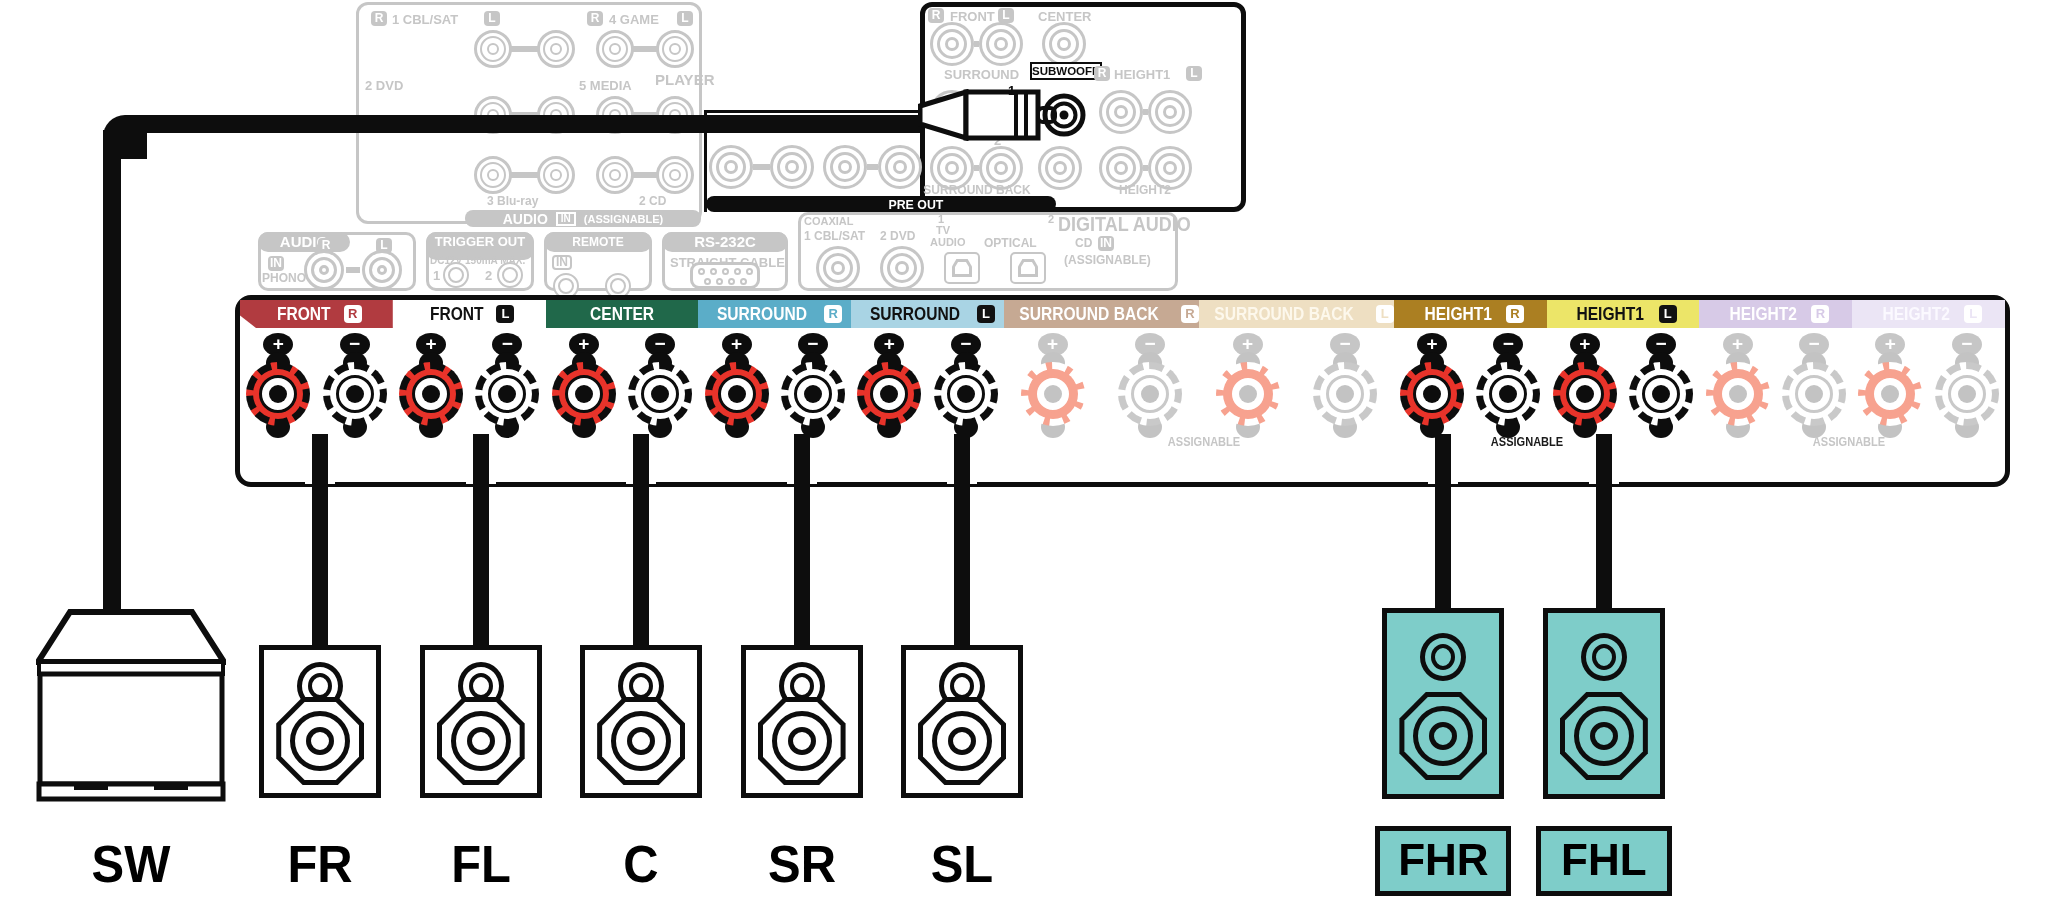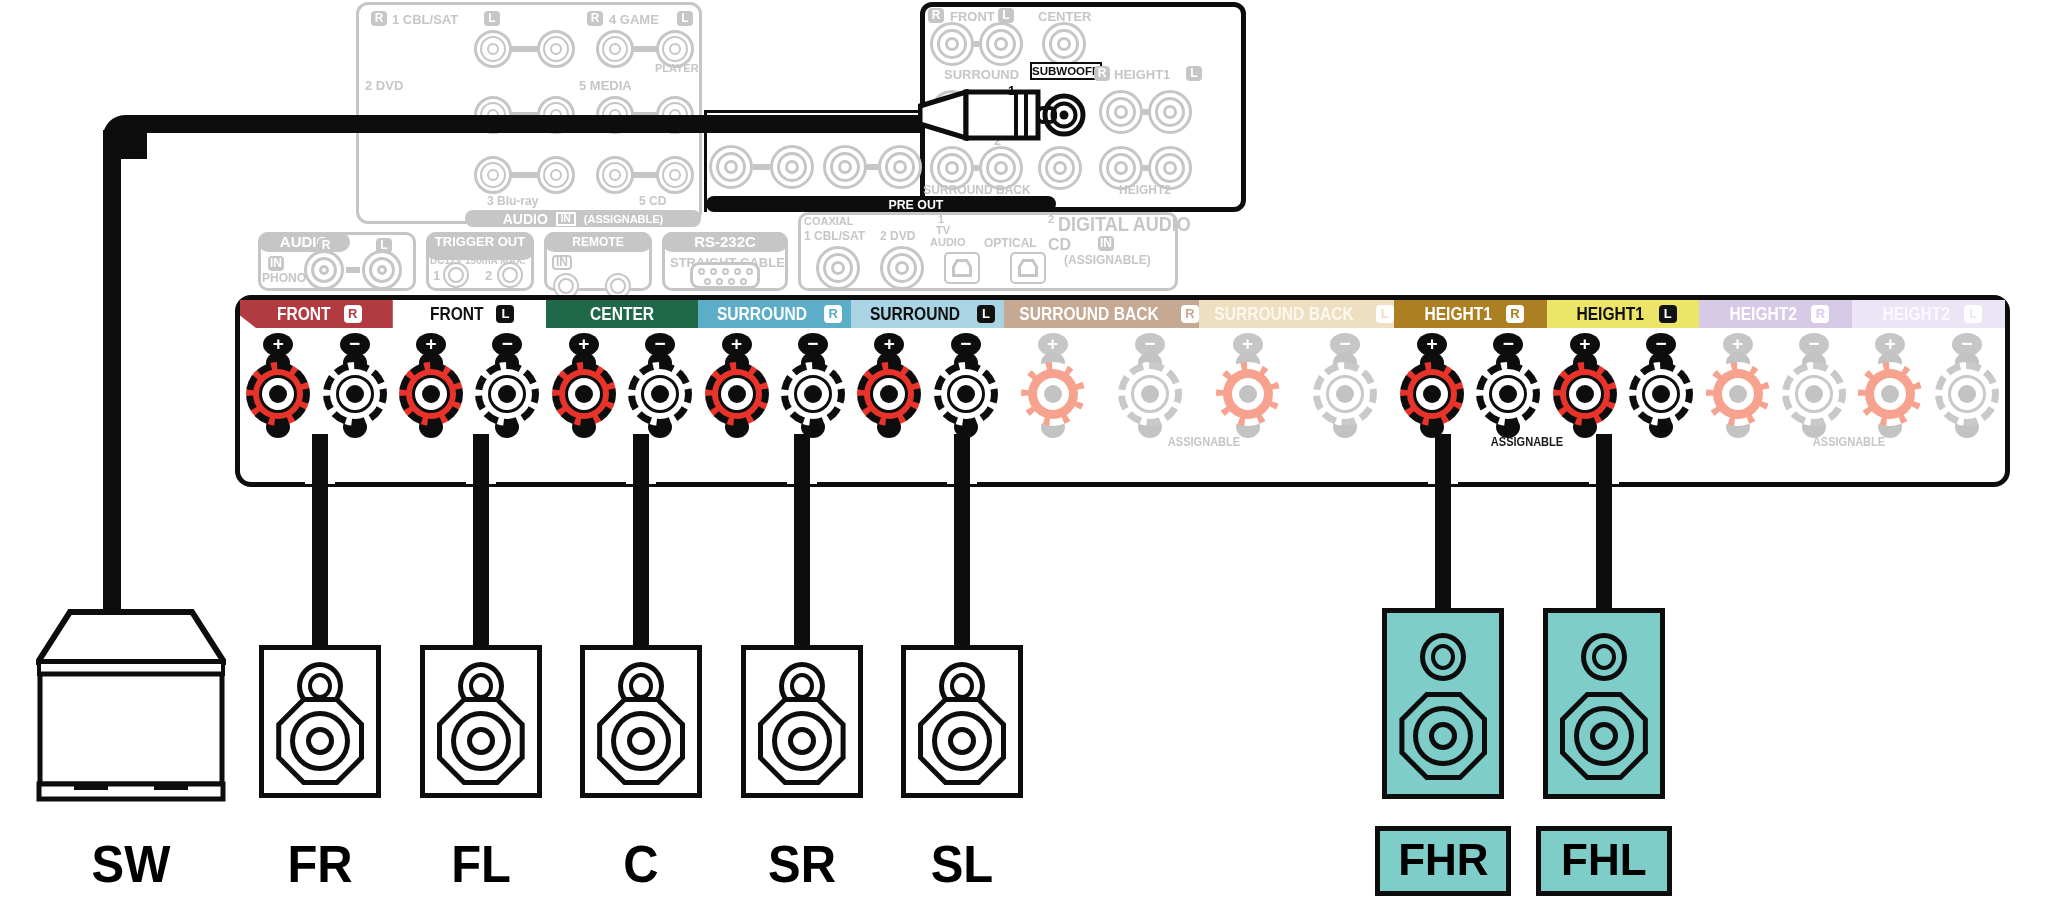--- a/index.html
+++ b/index.html
@@ -114,38 +114,38 @@
 
     <div class="rjack s38" style="left:115px;top:25px;"></div>
     <div class="rjack s38" style="left:178px;top:25px;"></div>
     <div class="link" style="left:150px;top:41px;width:30px;"></div>
     <div class="rjack s38" style="left:237px;top:25px;"></div>
     <div class="rjack s38" style="left:297px;top:25px;"></div>
     <div class="link" style="left:273px;top:41px;width:26px;"></div>
 
     <div class="gt" style="left:6px;top:74px;font-size:13px;">2 DVD</div>
     <div class="gt" style="left:220px;top:74px;font-size:13px;">5 MEDIA</div>
-    <div class="gt" style="left:296px;top:58px;font-size:11px;">PLAYER</div>
+    <div class="gt" style="left:296px;top:67px;font-size:15px;">PLAYER</div>
 
     <div class="rjack s38" style="left:115px;top:91px;"></div>
     <div class="rjack s38" style="left:178px;top:91px;"></div>
     <div class="link" style="left:150px;top:107px;width:30px;"></div>
     <div class="rjack s38" style="left:237px;top:91px;"></div>
     <div class="rjack s38" style="left:297px;top:91px;"></div>
     <div class="link" style="left:273px;top:107px;width:26px;"></div>
 
     <div class="rjack s38" style="left:115px;top:151px;"></div>
     <div class="rjack s38" style="left:178px;top:151px;"></div>
     <div class="link" style="left:150px;top:167px;width:30px;"></div>
     <div class="rjack s38" style="left:237px;top:151px;"></div>
     <div class="rjack s38" style="left:297px;top:151px;"></div>
     <div class="link" style="left:273px;top:167px;width:26px;"></div>
 
     <div class="gt" style="left:128px;top:190px;font-size:12px;">3 Blu-ray</div>
-    <div class="gt" style="left:280px;top:190px;font-size:12px;">5 CD</div>
+    <div class="gt" style="left:280px;top:190px;font-size:12px;">2 CD</div>
 
     <div class="pill" style="left:106px;top:205px;width:236px;height:17px;display:flex;align-items:center;justify-content:center;gap:8px;border-radius:8px;">
       <span style="font-size:14px;">AUDIO</span>
       <span style="border:2px solid #fff;font-size:10px;line-height:10px;padding:0 3px;">IN</span>
       <span style="font-size:11px;">(ASSIGNABLE)</span>
     </div>
   </div>
 
   <div class="gbox" style="left:258px;top:232px;width:158px;height:59px;border-radius:10px;"></div>
   <div class="pill" style="left:258px;top:232px;width:92px;height:20px;font-size:15px;line-height:20px;">AUDIO</div>
@@ -194,21 +194,21 @@
   <div class="rjack" style="left:816px;top:246px;"></div>
   <div class="gt" style="left:880px;top:230px;font-size:12px;">2 DVD</div>
   <div class="rjack" style="left:880px;top:246px;"></div>
   <div class="gt" style="left:938px;top:214px;font-size:11px;">1</div>
   <div class="gt" style="left:936px;top:225px;font-size:11px;">TV</div>
   <div class="gt" style="left:930px;top:237px;font-size:11px;">AUDIO</div>
   <div class="opt" style="left:944px;top:252px;"></div>
   <div class="gt" style="left:984px;top:237px;font-size:12px;">OPTICAL</div>
   <div class="opt" style="left:1010px;top:252px;"></div>
   <div class="gt" style="left:1048px;top:214px;font-size:11px;">2</div>
-  <div class="gt" style="left:1048px;top:237px;font-size:16px;">CD</div>
+  <div class="gt" style="left:1075px;top:237px;font-size:12px;">CD</div>
   <div class="gt" style="left:1058px;top:214px;font-size:20px;transform:scaleX(.9);transform-origin:left;">DIGITAL AUDIO</div>
   <div class="bdg" style="left:1098px;top:236px;">IN</div>
   <div class="gt" style="left:1064px;top:254px;font-size:12px;">(ASSIGNABLE)</div>
 
   <div class="parm" style="left:704px;top:110px;width:216px;height:102px;"></div>
   <div class="pbox" style="left:920px;top:2px;width:326px;height:210px;"></div>
 
   <div class="bdg" style="left:723px;top:118px;">R</div>
   <div class="bdg" style="left:784px;top:118px;">L</div>
   <div class="bdg" style="left:837px;top:118px;">R</div>

